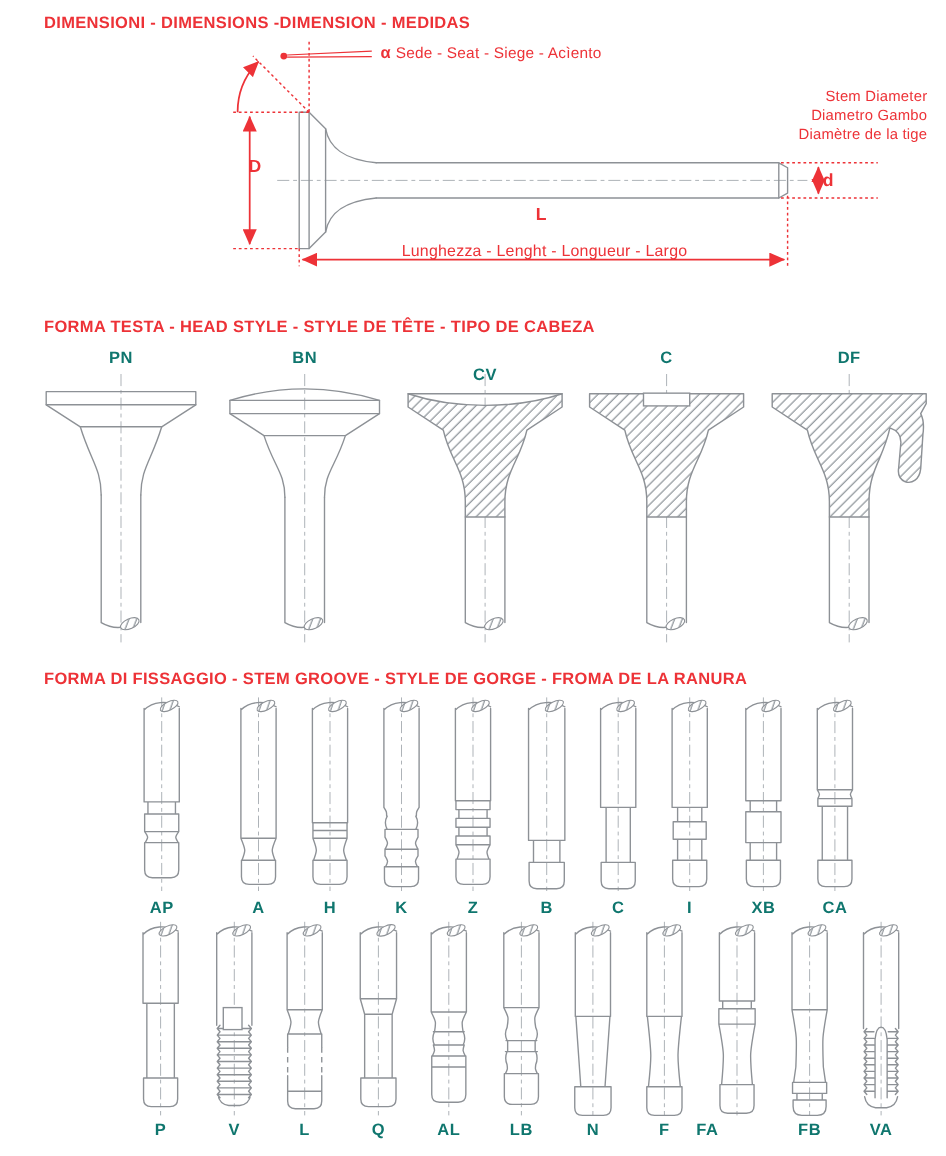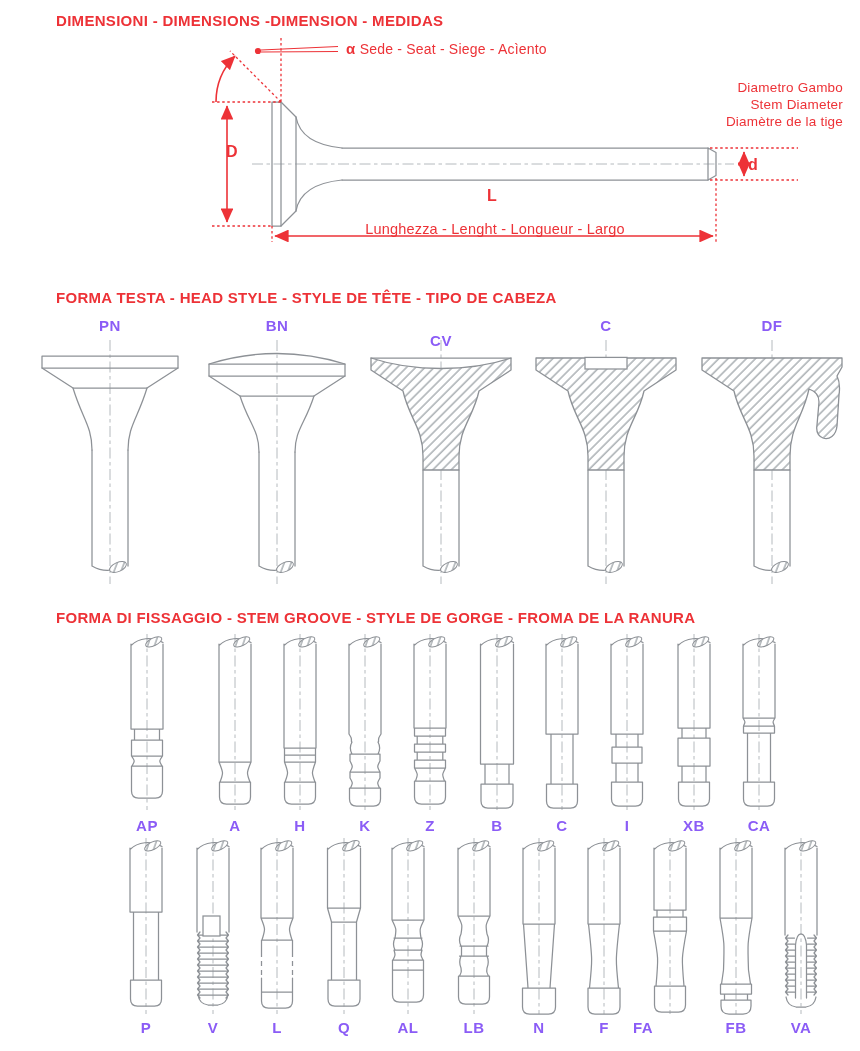--- a/index.html
+++ b/index.html
@@ -1,23 +1,23 @@
 <!DOCTYPE html>
 <html><head>
 <meta charset="utf-8">
 <style>
   html,body{margin:0;padding:0;background:#fff;}
   #page{position:relative;width:860px;height:1051px;background:#fff;overflow:hidden;
         font-family:"Liberation Sans",sans-serif;}
   .abs{position:absolute;z-index:2;}
-  .t-title{font-size:15px;font-weight:800;color:#ed3237;letter-spacing:.3px;white-space:nowrap;margin-left:16px;}
+  .t-title{font-size:15px;font-weight:800;color:#ed3237;letter-spacing:.3px;white-space:nowrap;}
   .ann{font-size:13.5px;color:#ed3237;letter-spacing:.2px;line-height:17px;}
   .ann.rt{text-align:right;}
   .sym{font-size:16px;font-weight:800;color:#ed3237;}
-  .lbl{font-size:15px;font-weight:800;color:#8b5cf6;text-align:center;letter-spacing:.5px;}
+  .lbl{font-size:15px;font-weight:800;color:#0f766e;text-align:center;letter-spacing:.5px;}
   .alpha-sym{font-size:15px;font-weight:800;color:#ed3237;}
   .alpha-txt{font-size:14px;color:#ed3237;letter-spacing:.2px;}
   .len-lbl{font-size:14.5px;color:#ed3237;text-align:center;letter-spacing:.2px;}
   svg{position:absolute;z-index:1;overflow:visible;}
   .g{fill:none;stroke:#8d9196;stroke-width:1.25;stroke-linecap:round;stroke-linejoin:round;}
   .gd{fill:none;stroke:#8d9196;stroke-width:1.25;stroke-dasharray:5 4;}
   .gw{fill:#ffffff;stroke:#8d9196;stroke-width:1.25;}
   .hs{fill:url(#hatch);stroke:#8d9196;stroke-width:1.3;stroke-linejoin:round;}
   .hat{fill:url(#hatch);stroke:#8d9196;stroke-width:1;}
   .cl{fill:none;stroke:#adb2b7;stroke-width:.9;stroke-dasharray:11 3.5 3.5 3.5;}
@@ -67,22 +67,22 @@
       <path class="rsol" d="M744,122 V146" marker-start="url(#ar)" marker-end="url(#ar)"></path>
     </g>
   </svg>
 
   <div class="abs" style="left:346px;top:40px;white-space:nowrap">
     <span class="alpha-sym">α</span>
     <span class="alpha-txt">Sede - Seat - Siege - Acìento</span>
   </div>
 
   <div class="abs ann rt" style="left:593px;top:79px;width:250px">
+    <div>Stem Diameter</div>
     <div>Diametro Gambo</div>
-    <div>Stem Diameter</div>
     <div>Diamètre de la tige</div>
   </div>
 
 
   <div class="abs sym" style="left:226px;top:143px">D</div>
   <div class="abs sym" style="left:748px;top:156px">d</div>
   <div class="abs sym" style="left:484px;top:187px;width:16px;text-align:center">L</div>
   <div class="abs len-lbl" style="left:345px;top:221px;width:300px">Lunghezza - Lenght - Longueur - Largo</div>
 
   <div class="abs t-title" style="left:40px;top:289px">FORMA TESTA - HEAD STYLE - STYLE DE TÊTE - TIPO DE CABEZA</div>

